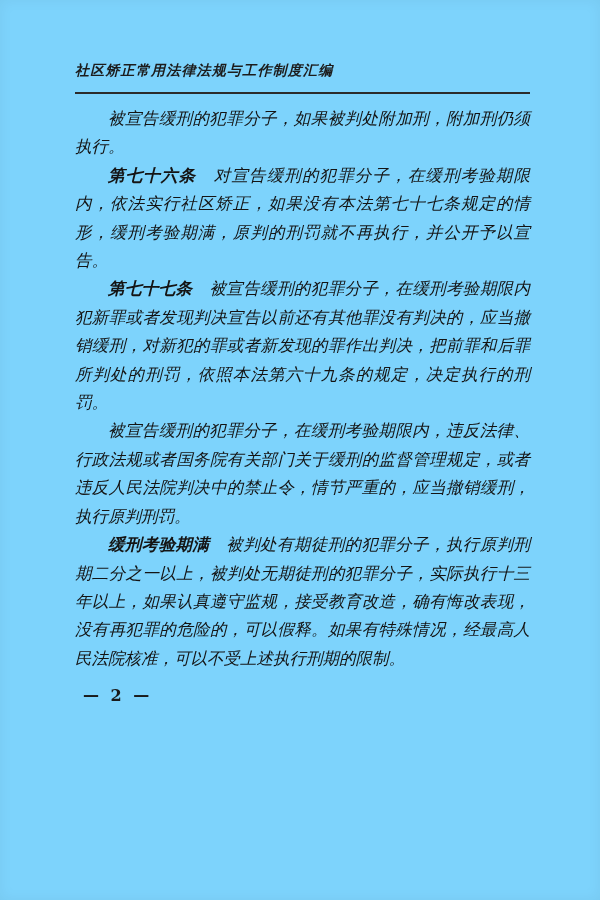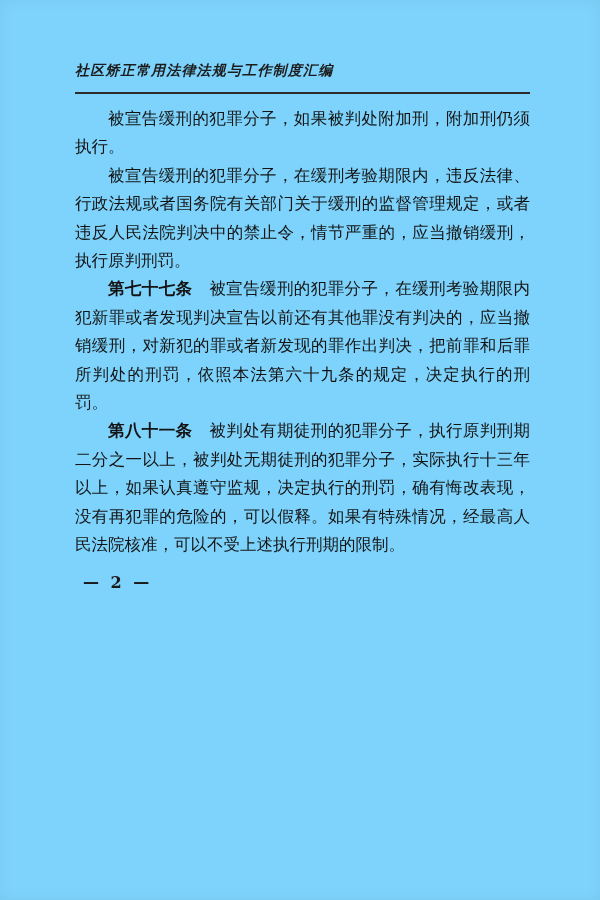--- a/index.html
+++ b/index.html
@@ -37,20 +37,21 @@
     margin-top: 11px;
     font-size: 16.5px;
     line-height: 28.4px;
     text-align: justify;
     color: #141414;
   }
   .body-text p {
     margin: 0;
     padding: 0;
     text-indent: 2em;
+    font-style: italic;
   }
   .article-num {
     font-weight: 700;
   }
   .page-number {
     margin-top: 13px;
     padding-left: 8px;
     font-size: 16px;
     font-weight: 700;
     letter-spacing: 3px;
@@ -64,26 +65,27 @@
 
   <div class="running-header">社区矫正常用法律法规与工作制度汇编</div>
 
   <div class="header-rule"></div>
 
   <div class="body-text">
 
     <p><b class="article-num"></b><span>被宣告缓刑的犯罪分子，如果被判处附加刑，附加刑仍须执行。</span></p>
 
 
+    <p><b class="article-num">第七十六条</b><span>　对宣告缓刑的犯罪分子，在缓刑考验期限内，依法实行社区矫正，如果没有本法第七十七条规定的情形，缓刑考验期满，原判的刑罚就不再执行，并公开予以宣告。</span></p>
+
+    <p><b class="article-num">第七十七条</b><span>　被宣告缓刑的犯罪分子，在缓刑考验期限内犯新罪或者发现判决宣告以前还有其他罪没有判决的，应当撤销缓刑，对新犯的罪或者新发现的罪作出判决，把前罪和后罪所判处的刑罚，依照本法第六十九条的规定，决定执行的刑罚。</span></p>
 
     <p><b class="article-num"></b><span>被宣告缓刑的犯罪分子，在缓刑考验期限内，违反法律、行政法规或者国务院有关部门关于缓刑的监督管理规定，或者违反人民法院判决中的禁止令，情节严重的，应当撤销缓刑，执行原判刑罚。</span></p>
 
-    <p><b class="article-num">第七十七条</b><span>　被宣告缓刑的犯罪分子，在缓刑考验期限内犯新罪或者发现判决宣告以前还有其他罪没有判决的，应当撤销缓刑，对新犯的罪或者新发现的罪作出判决，把前罪和后罪所判处的刑罚，依照本法第六十九条的规定，决定执行的刑罚。</span></p>
-
-    <p><b class="article-num">第八十一条</b><span>　被判处有期徒刑的犯罪分子，执行原判刑期二分之一以上，被判处无期徒刑的犯罪分子，实际执行十三年以上，如果认真遵守监规，决定执行的刑罚，确有悔改表现，没有再犯罪的危险的，可以假释。如果有特殊情况，经最高人民法院核准，可以不受上述执行刑期的限制。</span></p>
+    <p><b class="article-num">缓刑考验期满</b><span>　被判处有期徒刑的犯罪分子，执行原判刑期二分之一以上，被判处无期徒刑的犯罪分子，实际执行十三年以上，如果认真遵守监规，接受教育改造，确有悔改表现，没有再犯罪的危险的，可以假释。如果有特殊情况，经最高人民法院核准，可以不受上述执行刑期的限制。</span></p>
 
 
 
   </div>
 
   <div class="page-number">— 2 —</div>
 
 </div>
 
 </body></html>

